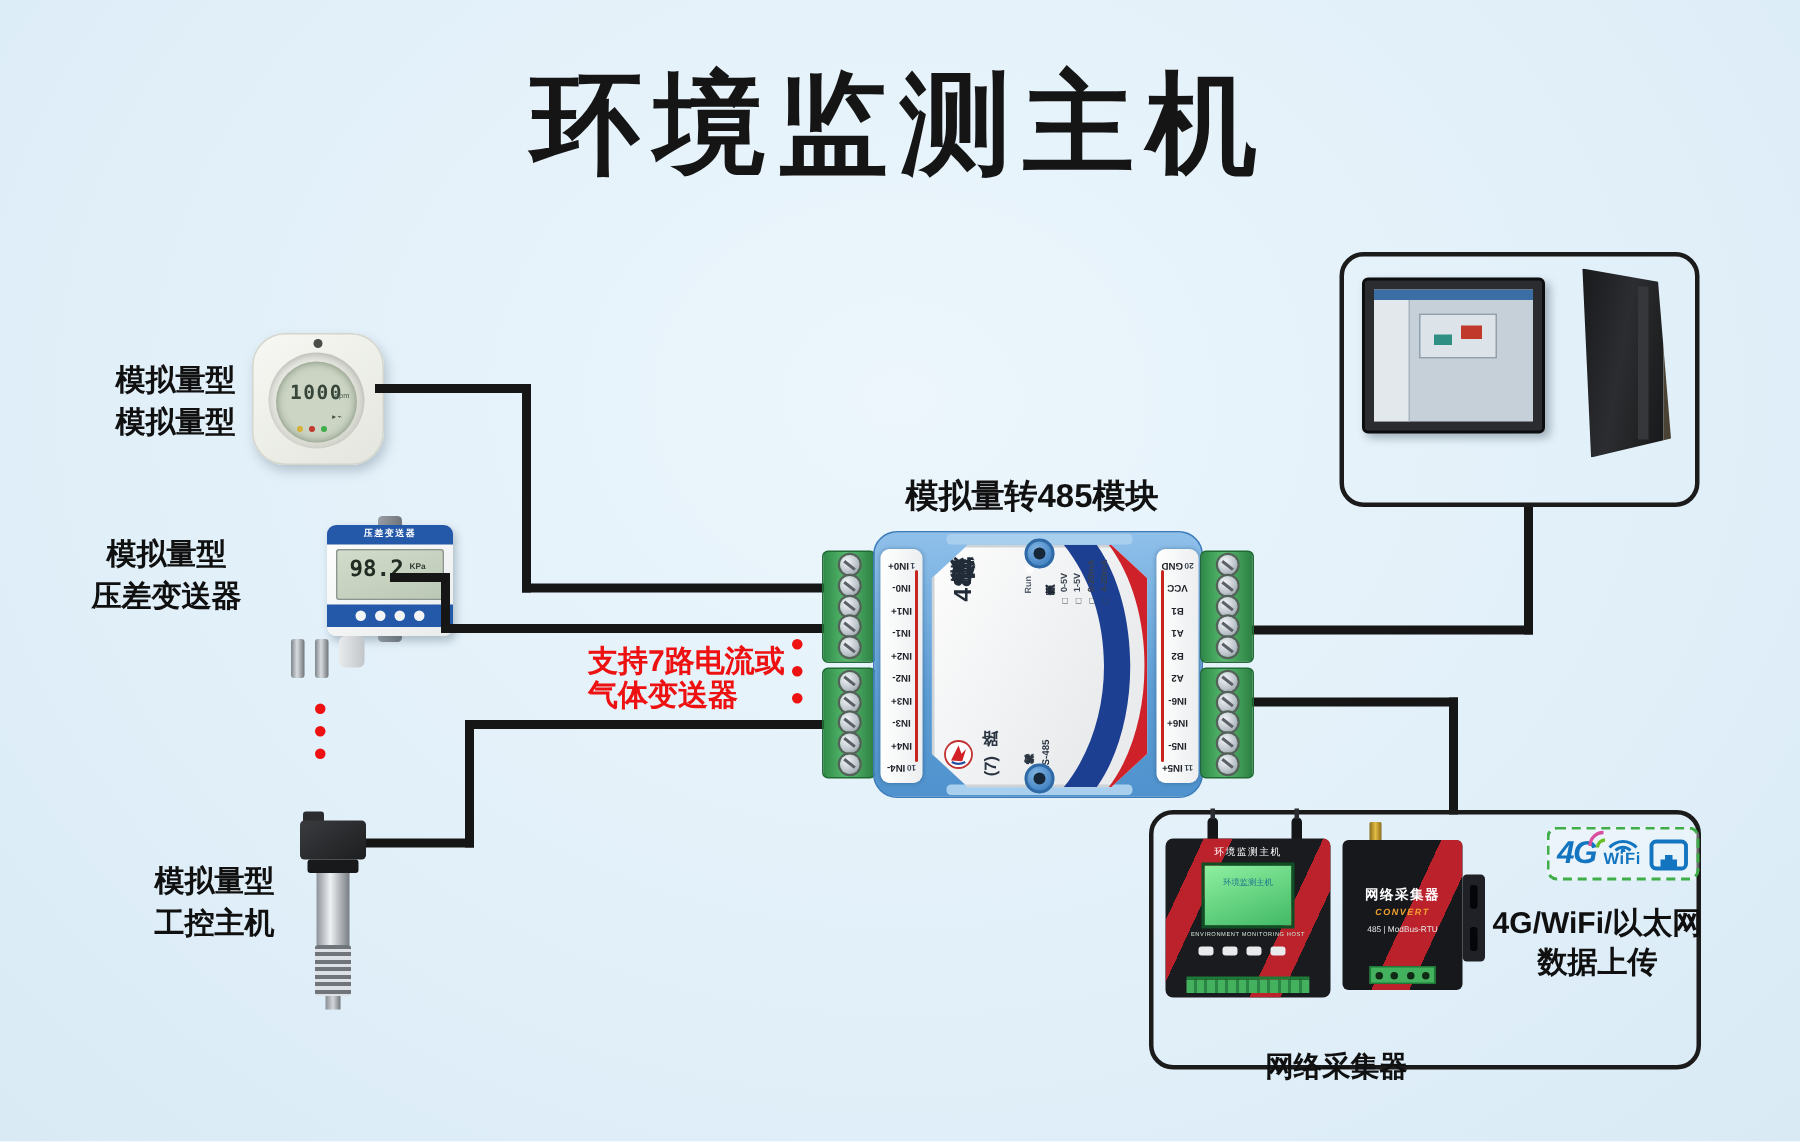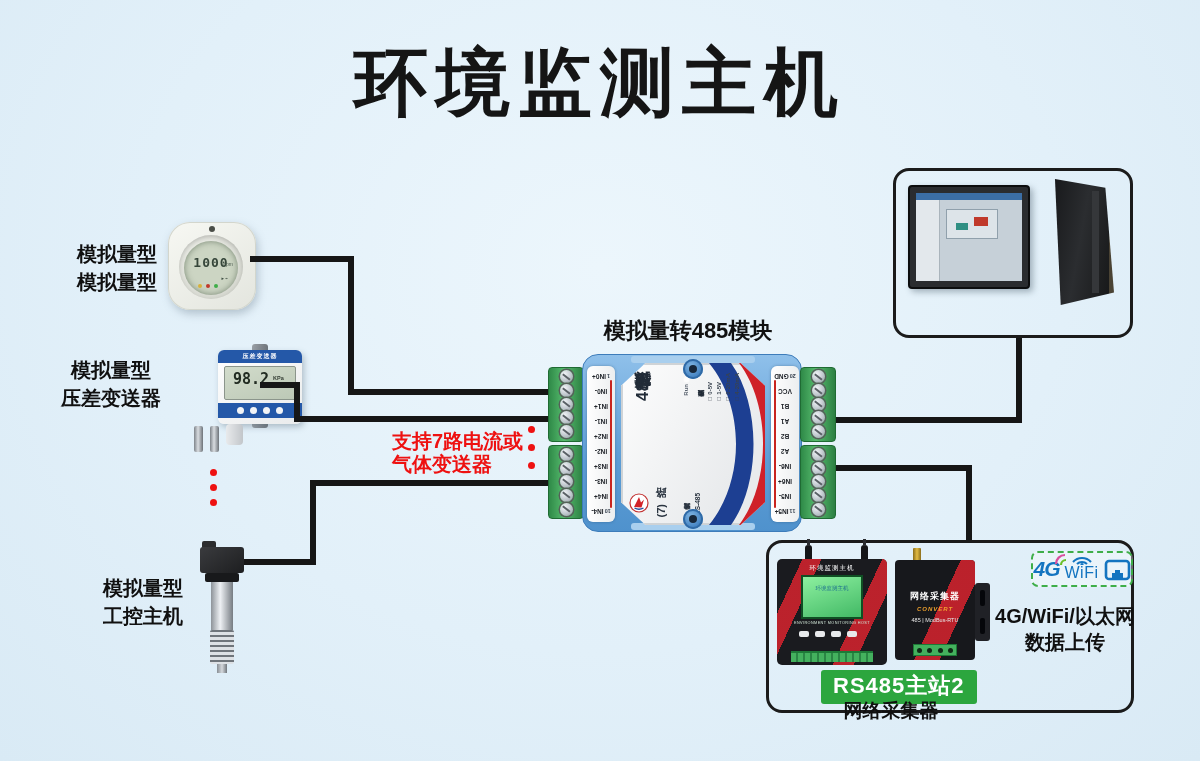--- a/index.html
+++ b/index.html
@@ -156,21 +156,21 @@
   .bracket::before, .bracket::after { content:""; position:absolute; left:5px; width:5px; height:16px; background:#05060a; border-radius:2px; }
   .bracket::before { top:7px; } .bracket::after { bottom:7px; }
 
   
   .conn { position:absolute; left:262px; top:8px; width:102px; height:36px; border:2px dashed #3fae49; border-radius:7px;
     background:rgba(255,255,255,.35); display:flex; align-items:center; justify-content:center; gap:5px; }
   .g4wrap { position:relative;text-align:center; }
   .g4 { font-size:21px; font-weight:900; font-style:italic; color:#1374c0; letter-spacing:-1px; }
   .g4arc { position:absolute; right:-9px; top:-4px; }
   .wifiwrap { display:flex; flex-direction:column; align-items:center; margin-top:-2px; }
-  .wifi { font-size:16px; font-weight:400; color:#1374c0; letter-spacing:.5px; margin-top:-1px; }
+  .wifi { font-size:11px; font-weight:700; color:#1374c0; letter-spacing:.5px; margin-top:-1px; }
   .upload { position:absolute; left:226px; top:60px; width:140px; text-align:center; font-size:20px; font-weight:800; color:#101010; line-height:1.3; }
 </style>
 </head>
 <body>
 
 <div class="stage">
 
   <div class="title">环境监测主机</div>
 
   <div class="dev-label" style="left:58px; top:240px; width:118px;">
@@ -473,17 +473,16 @@
         <rect x="2" y="4" width="23" height="18" rx="3" fill="none" stroke="#1374c0" stroke-width="2.6"></rect>
         <path d="M8 22 v-6 h3 v-3 h5 v3 h3 v6 Z" fill="#1374c0"></path>
       </svg>
     </div>
 
     <div class="upload">
       <div>4G/WiFi/以太网</div>
       <div>数据上传</div>
     </div>
 
-    <div class="badge" style="left:52px; top:127px;">RS485主站2</div>
     <div class="boxlabel" style="left:52px; width:140px; top:155px; font-size:19px;">网络采集器</div>
   </div>
 
 </div>
 
 </body></html>

